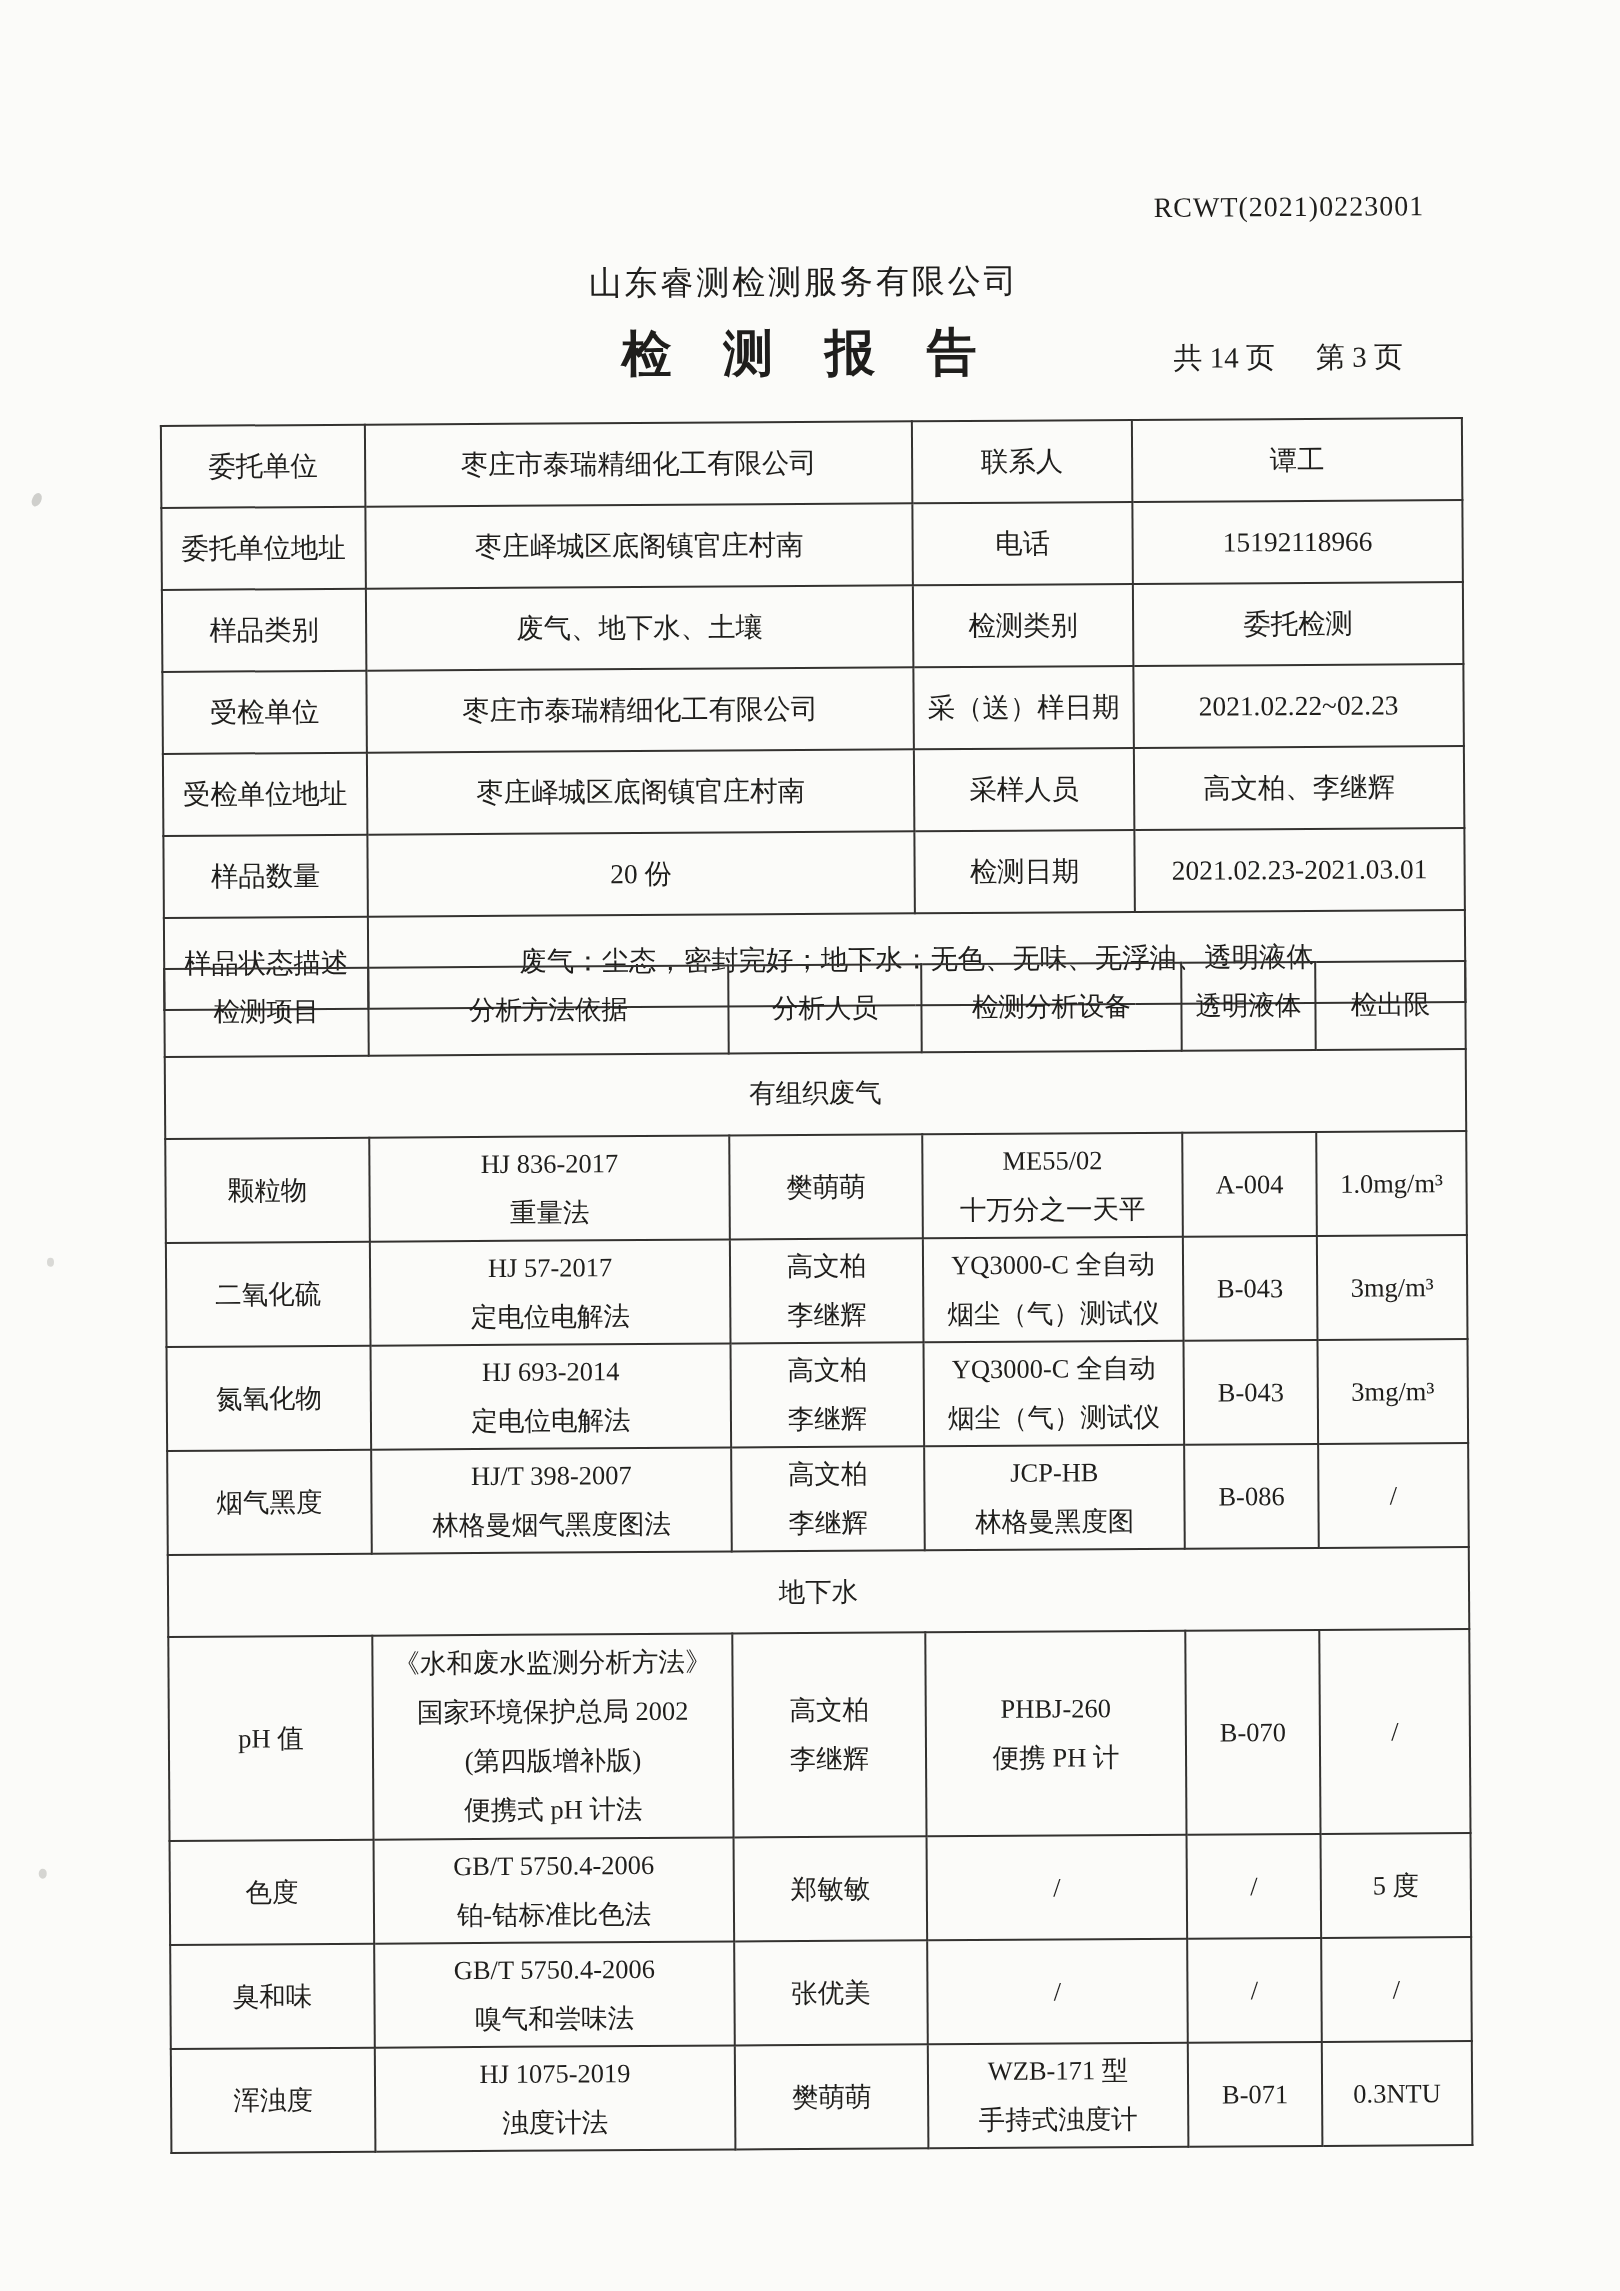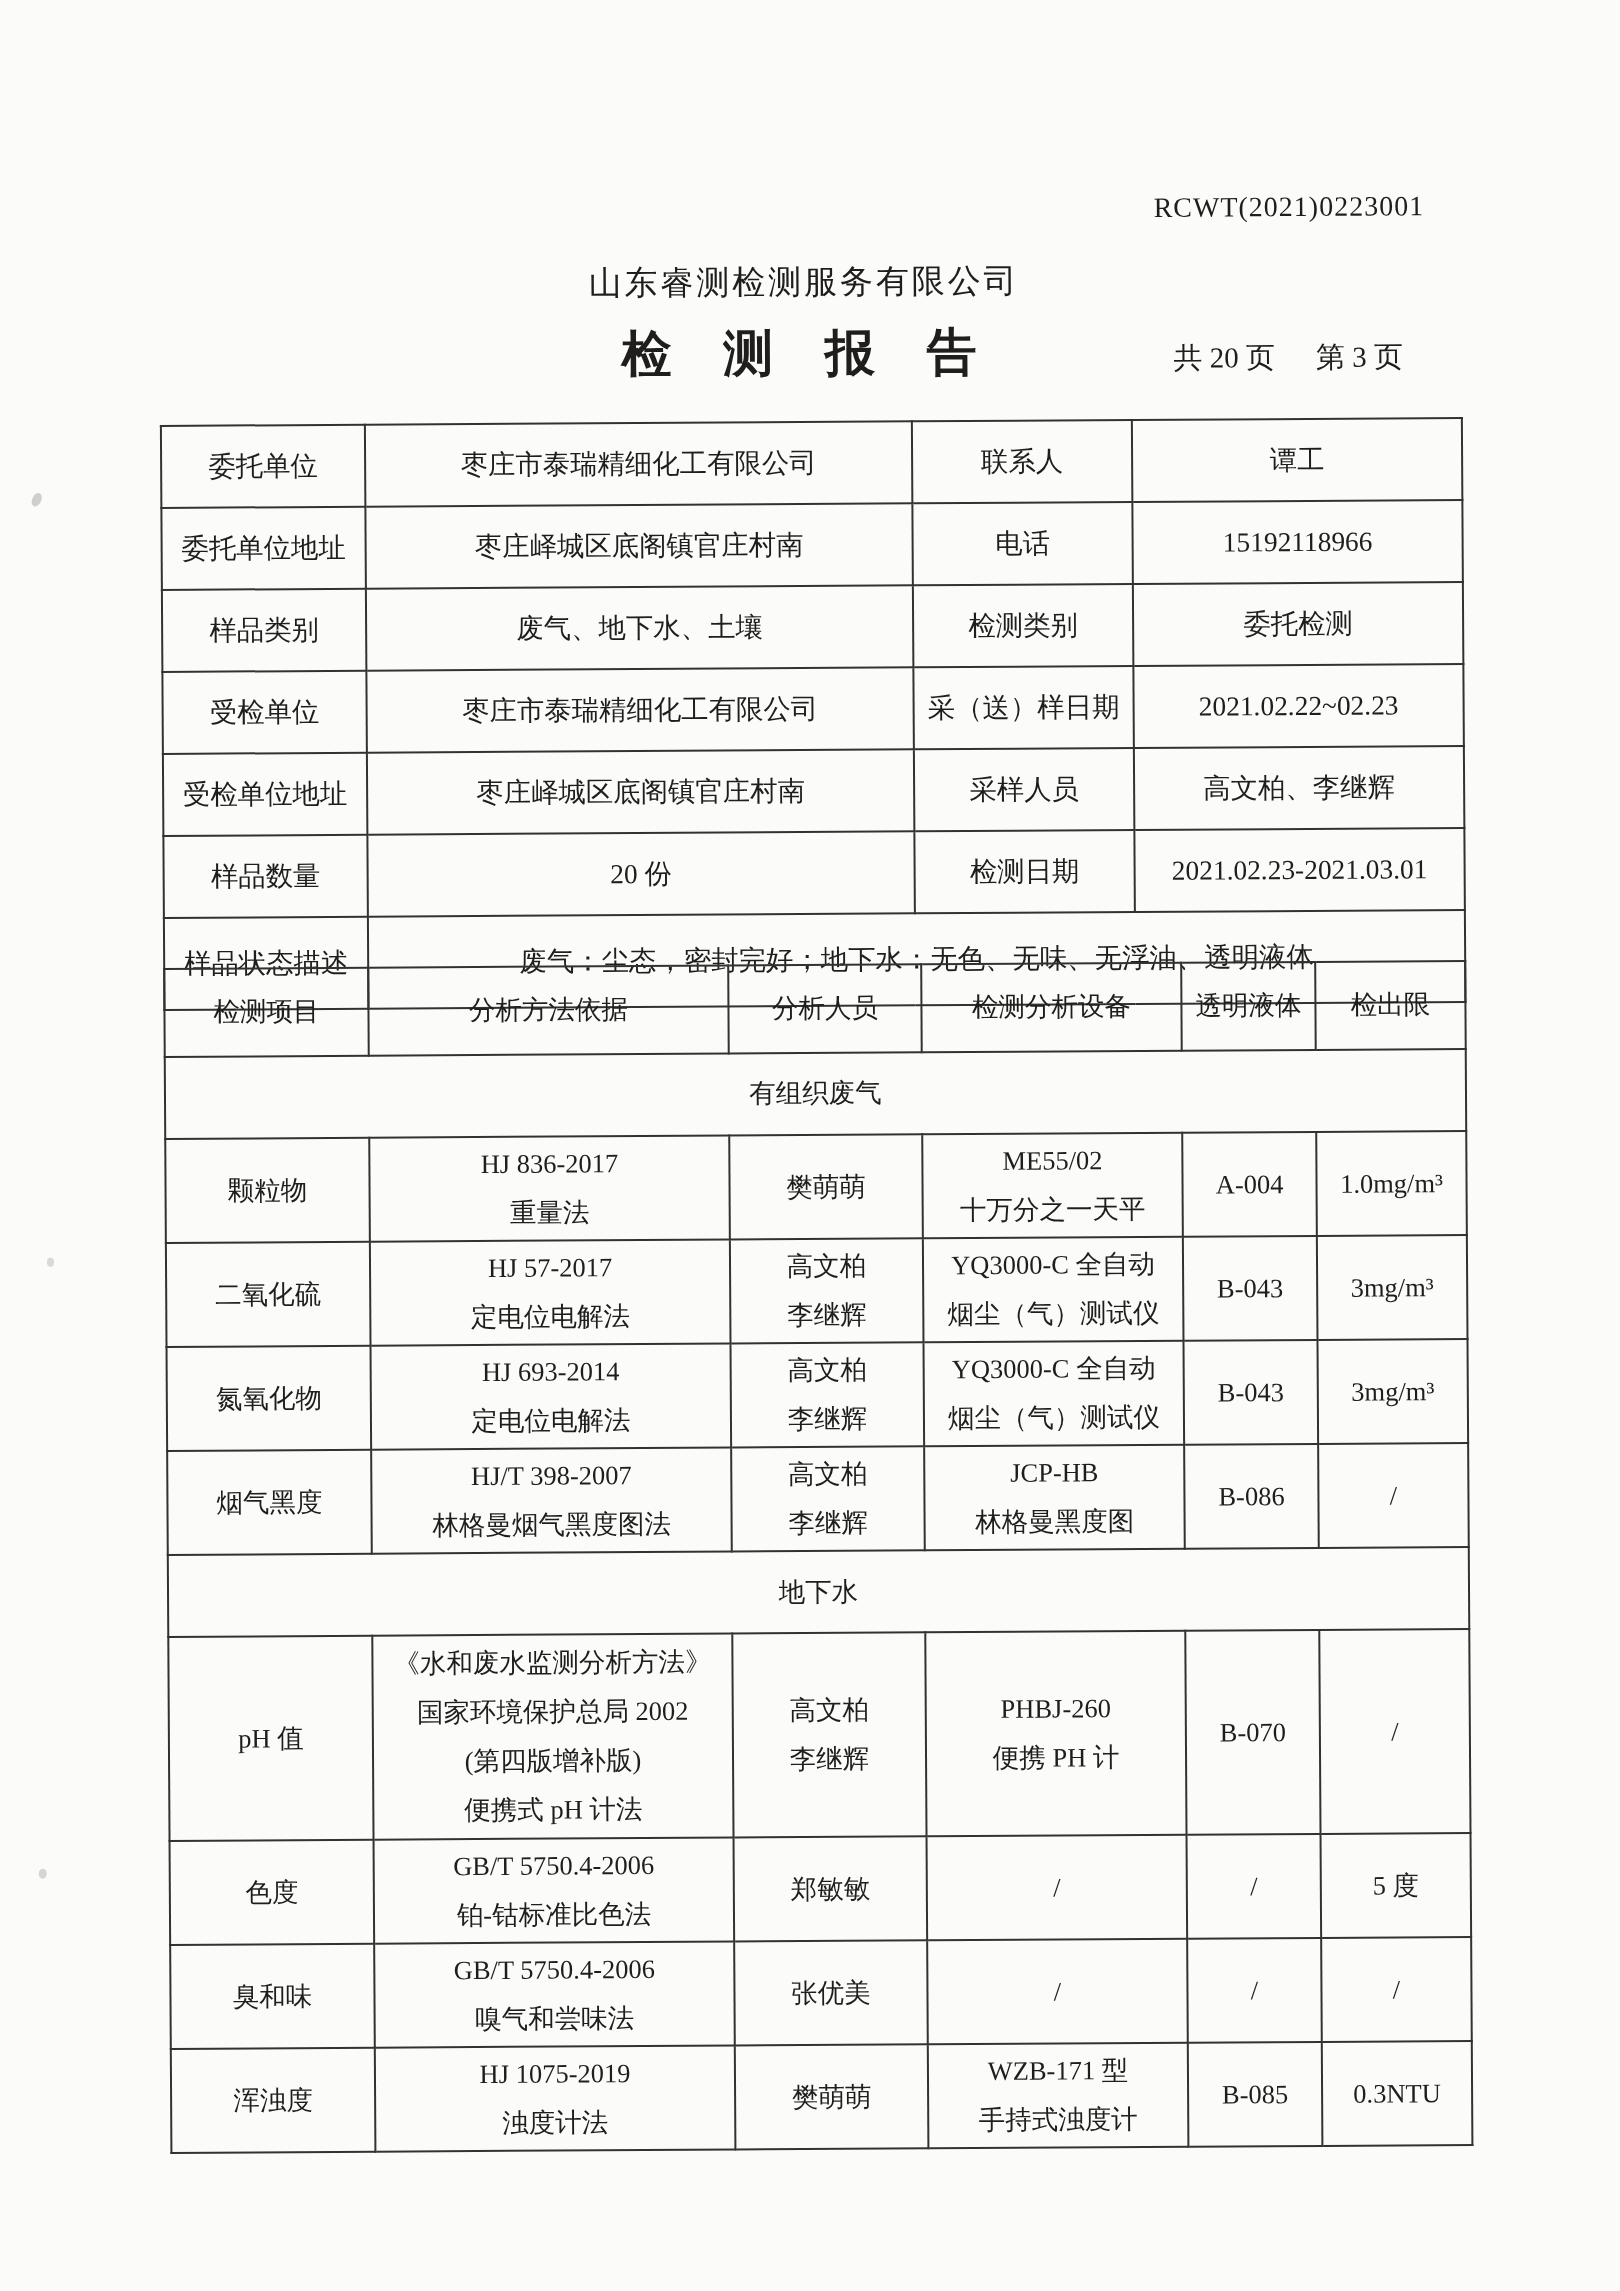--- a/index.html
+++ b/index.html
@@ -48,21 +48,21 @@
   .s3{left:35px;top:1864px;width:7.8px;height:9.8px;opacity:.33;}
 </style>
 </head>
 <body>
 
 <div class="sheet">
 
   <div class="report-no">RCWT(2021)0223001</div>
   <div class="company">山东睿测检测服务有限公司</div>
   <div class="title">检 测 报 告</div>
-  <div class="page-info"><span>共 20 页</span><span class="gap"></span><span>第 3 页</span></div>
+  <div class="page-info"><span>共 14 页</span><span class="gap"></span><span>第 3 页</span></div>
 
   <table class="info-tbl">
     <colgroup>
         <col style="width:204px">
         <col style="width:547px">
         <col style="width:220px">
         <col style="width:330px">
       </colgroup>
     <tbody>
         <tr>
@@ -206,21 +206,21 @@
       <td>/</td>
       <td>/</td>
     </tr>
     <tr class="r-turb">
       <td>浑浊度</td>
       <td>HJ 1075-2019
 浊度计法</td>
       <td>樊萌萌</td>
       <td>WZB-171 型
 手持式浊度计</td>
-      <td>B-085</td>
+      <td>B-071</td>
       <td>0.3NTU</td>
     </tr>
   </tbody>
     </table>
 
   <div class="speck s1"></div>
   <div class="speck s2"></div>
   <div class="speck s3"></div>
 
 </div>

